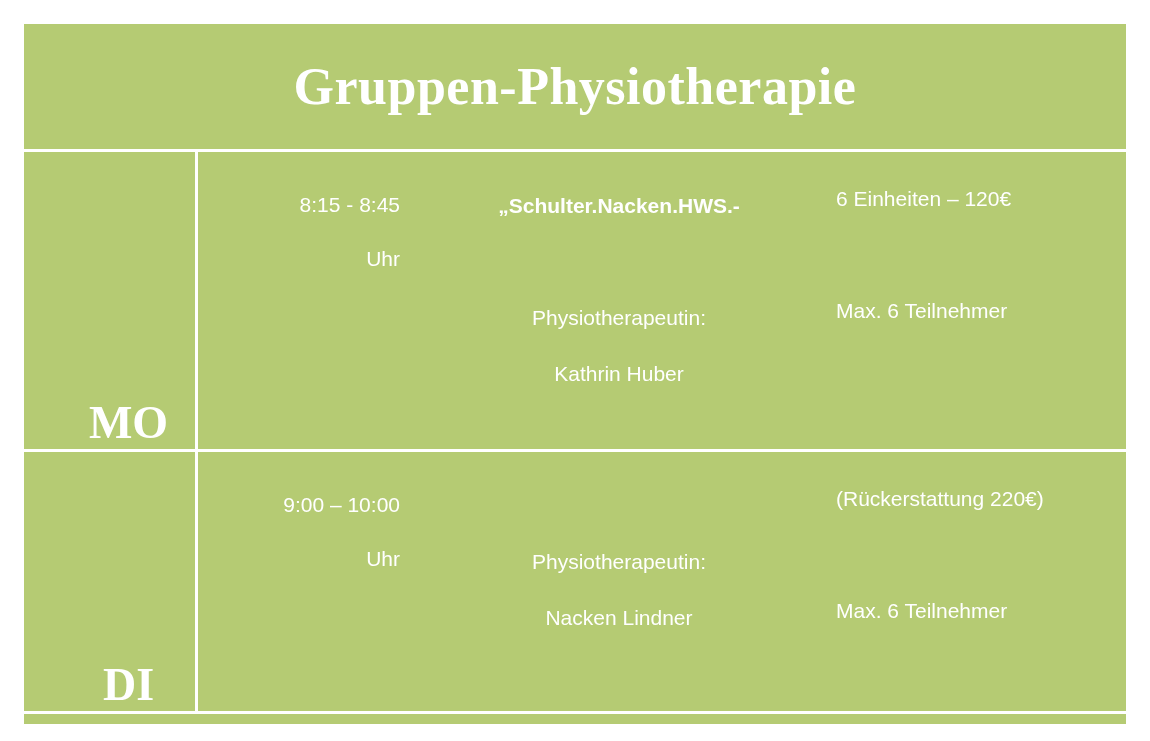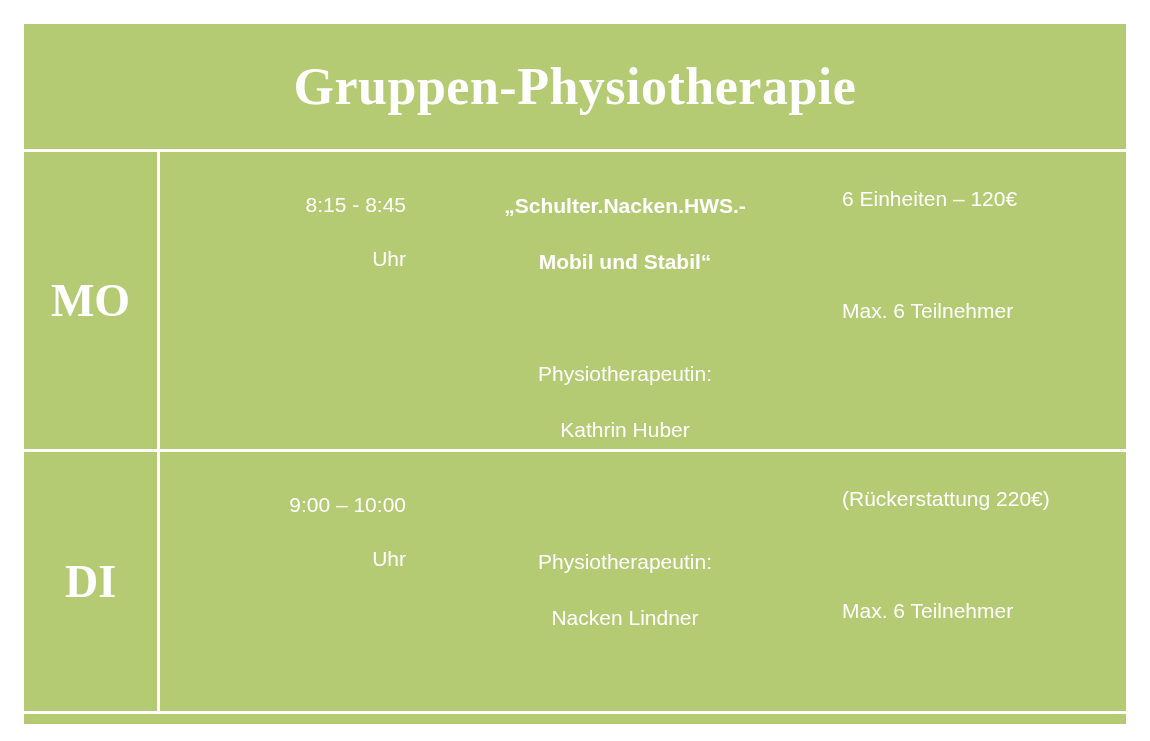--- a/index.html
+++ b/index.html
@@ -50,36 +50,36 @@
     box-sizing: border-box;
   }
   .row-mo { height: 300px; }
   .row-di { height: 262px; }
   .col-day {
     width: 136px;
     flex: 0 0 136px;
     border-right: 3px solid #ffffff;
     box-sizing: border-box;
     display: flex;
-    align-items: center;
+    align-items: flex-end;
     justify-content: center;
+    margin-left: 38px;
   }
   .day-label {
     font-family: "Liberation Serif", serif;
     font-weight: bold;
     font-size: 46px;
     color: #ffffff;
   }
   .col-time {
     width: 220px;
     flex: 0 0 220px;
     box-sizing: border-box;
     padding: 26px 18px 0 13px;
     text-align: right;
-    margin-left: 44px;
   }
   .col-desc {
     width: 400px;
     flex: 0 0 400px;
     box-sizing: border-box;
     padding: 26px 20px 0 22px;
     text-align: center;
   }
   .col-info {
     flex: 1 1 auto;
@@ -110,21 +110,20 @@
     <div class="day-row row-mo">
       <div class="col-day">
         <span class="day-label">MO</span>
       </div>
       <div class="col-time">
         <div class="txt time-line">8:15 - 8:45</div>
         <div class="txt time-line">Uhr</div>
       </div>
       <div class="col-desc">
         <div class="txt bold wrap">„Schulter.Nacken.HWS.-</div>
-        <div class="txt bold wrap">Mobil und Stabil“</div>
         <div class="spacer"></div>
         <div class="txt">Physiotherapeutin:</div>
         <div class="txt">Kathrin Huber</div>
       </div>
       <div class="col-info">
         <div class="txt">6 Einheiten – 120€</div>
         <div class="spacer"></div>
         <div class="txt">Max. 6 Teilnehmer</div>
       </div>
     </div>

